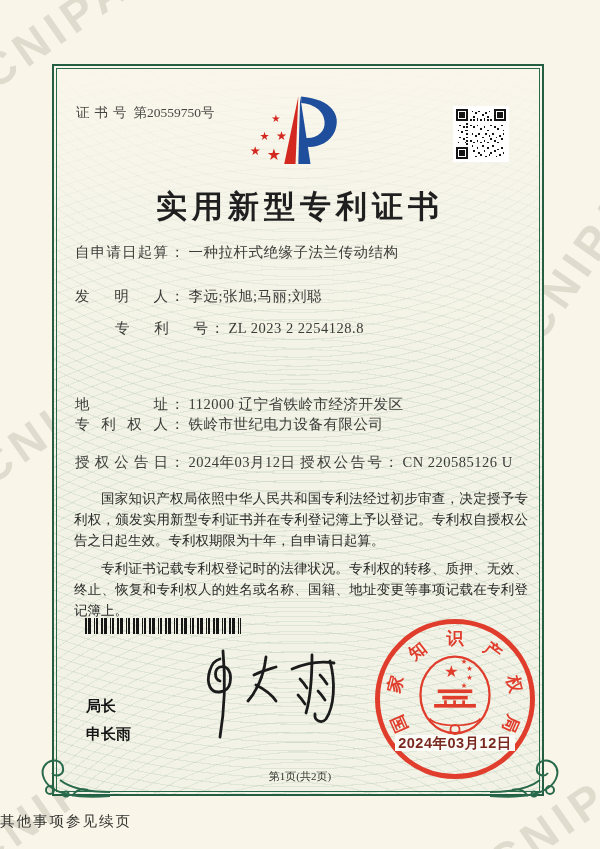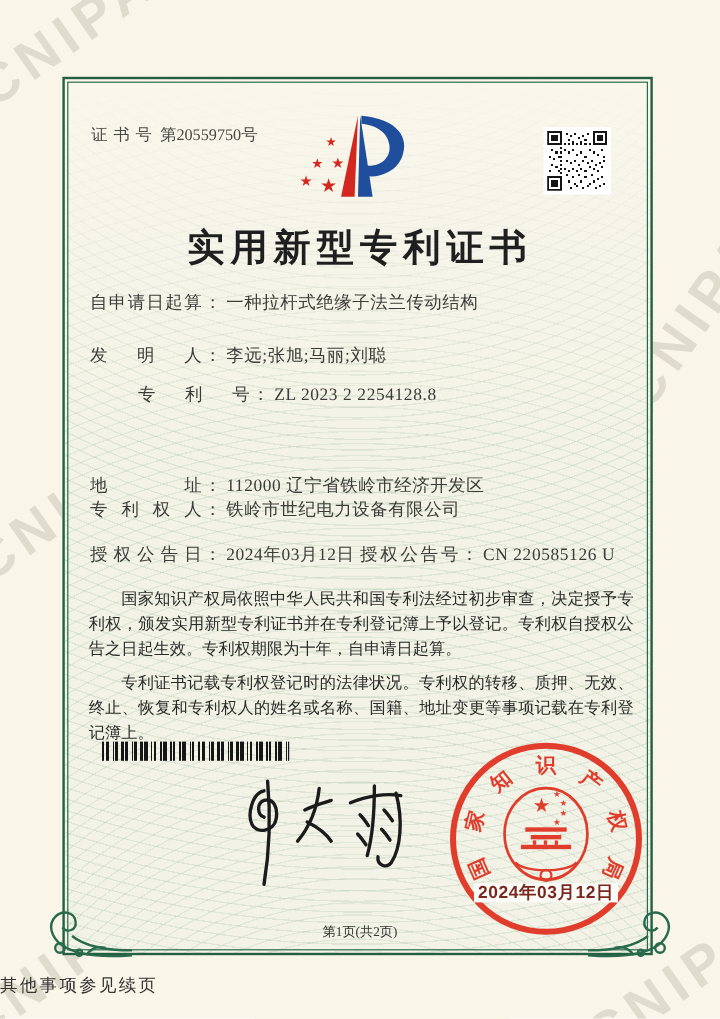--- a/index.html
+++ b/index.html
@@ -316,20 +316,24 @@
     </span>
   </div>
 
   <div class="body-text">
     <p>国家知识产权局依照中华人民共和国专利法经过初步审查，决定授予专利权，颁发实用新型专利证书并在专利登记簿上予以登记。专利权自授权公告之日起生效。专利权期限为十年，自申请日起算。</p>
     <p>专利证书记载专利权登记时的法律状况。专利权的转移、质押、无效、终止、恢复和专利权人的姓名或名称、国籍、地址变更等事项记载在专利登记簿上。</p>
   </div>
 
   <div class="barcode"></div>
 
+  <div class="officer">
+    <div>局长</div>
+    <div>申长雨</div>
+  </div>
 
   <svg class="signature" viewBox="0 0 150 100">
     <g fill="none" stroke="#1b1b1b" stroke-width="2.8" stroke-linecap="round">
       <path d="M24,14 C14,16 10,34 14,42 C18,50 32,48 34,38 C36,28 32,20 24,22 C18,24 18,34 24,36"></path>
       <path d="M27,6 C29,28 30,56 24,92"></path>
       <path d="M58,30 C66,26 74,24 80,22"></path>
       <path d="M70,12 C68,30 62,44 52,56"></path>
       <path d="M60,40 C68,44 76,50 80,56"></path>
       <path d="M96,24 C110,18 126,16 138,18"></path>
       <path d="M116,10 C116,32 114,54 110,68"></path>

